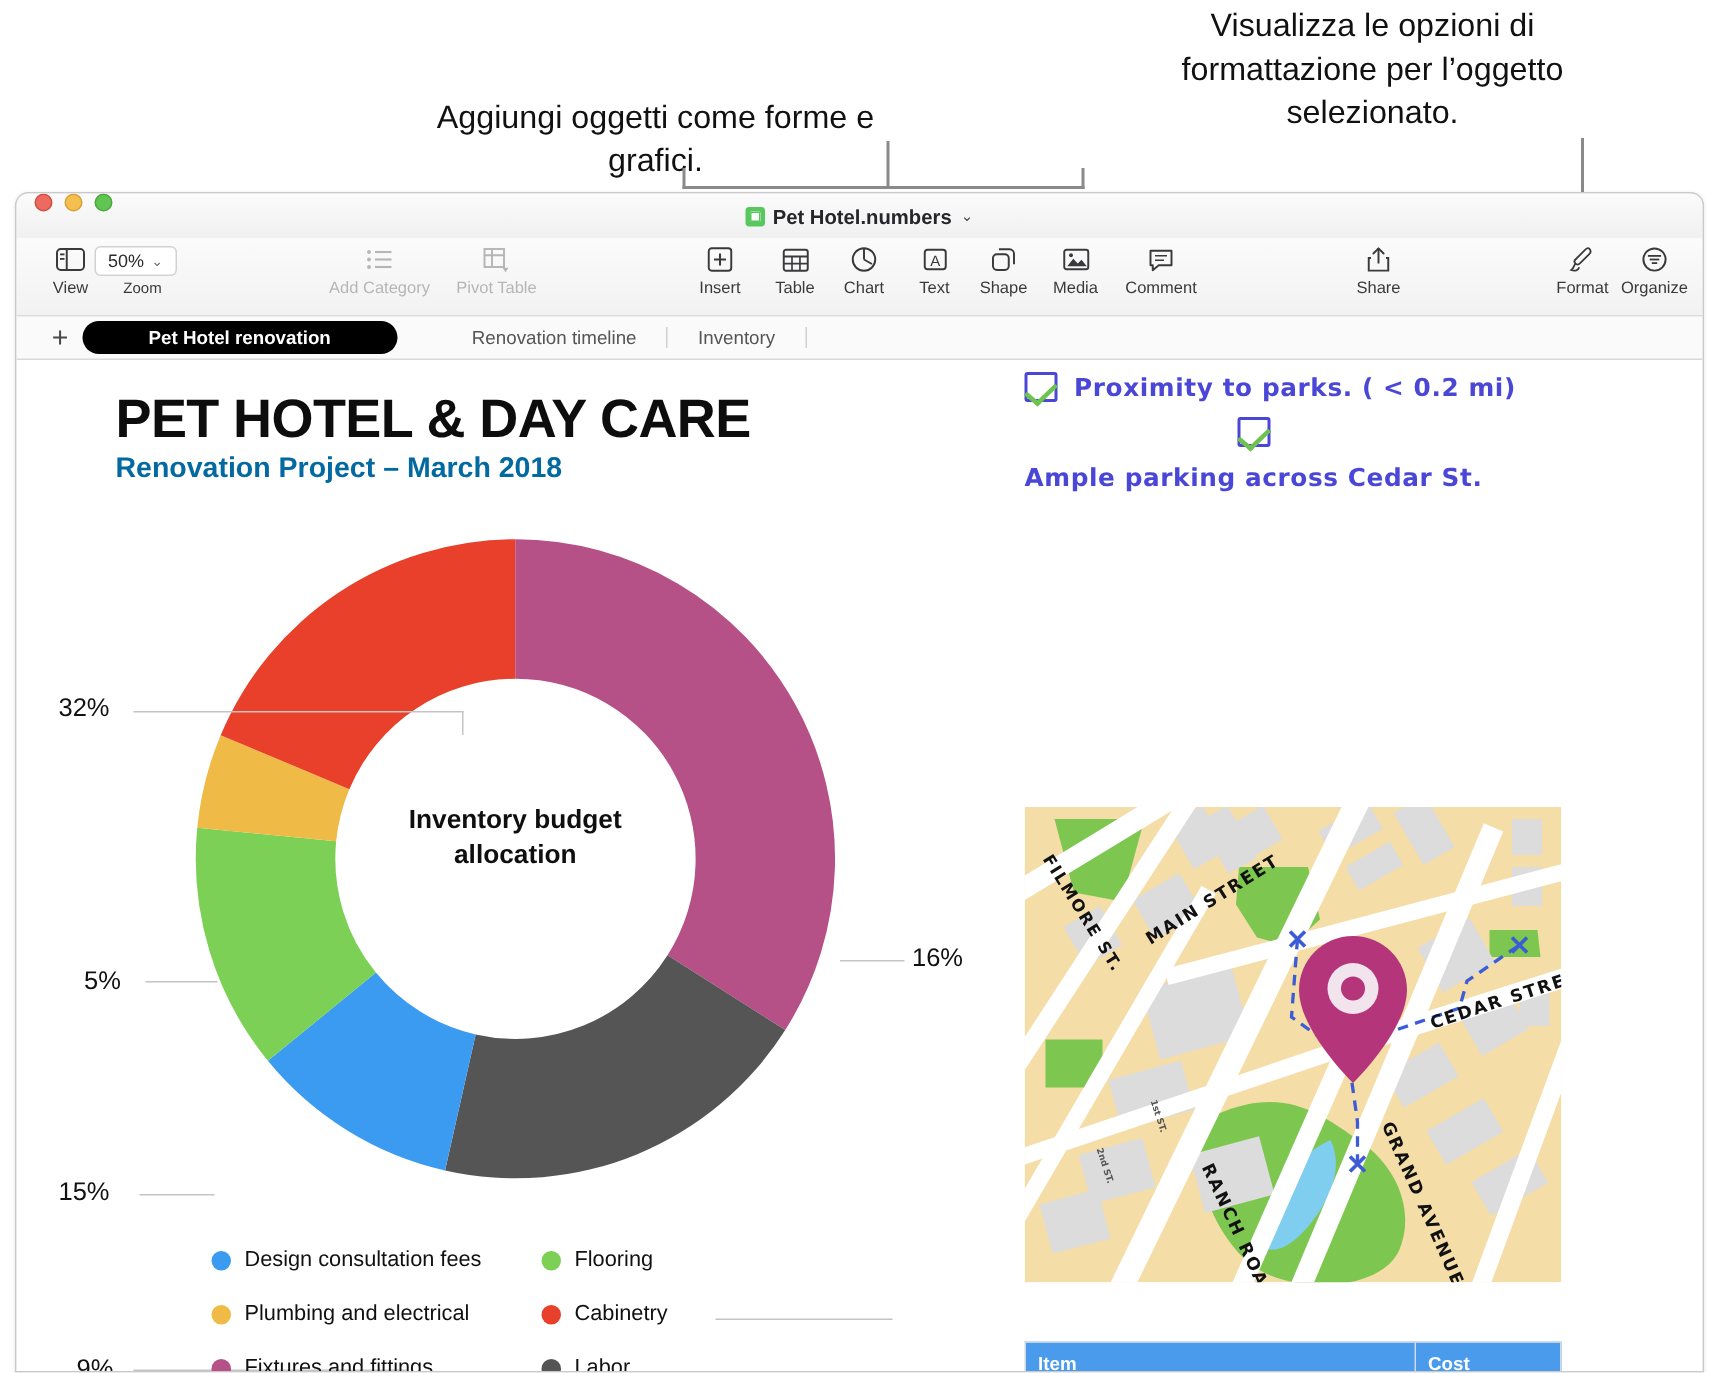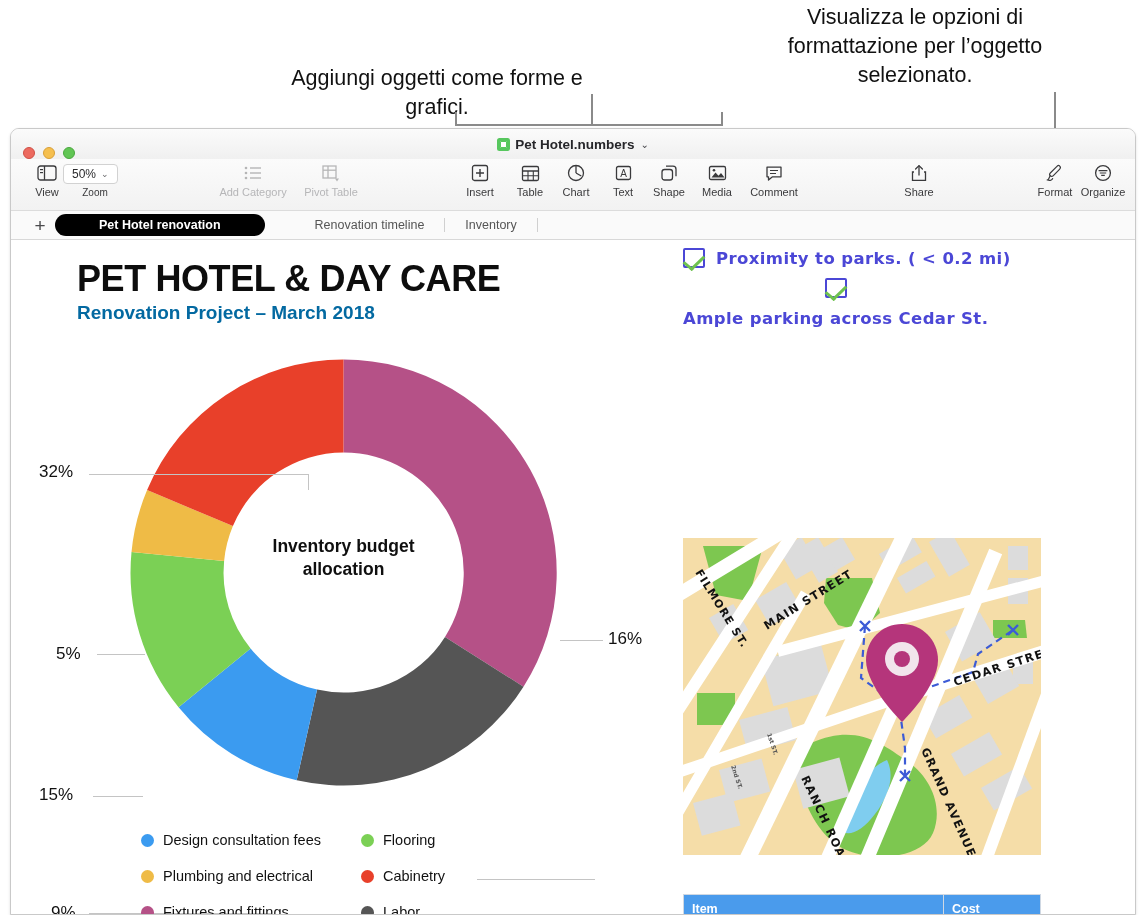--- a/index.html
+++ b/index.html
@@ -44,21 +44,21 @@
     overflow: hidden;
     box-shadow: 0 1px 3px rgba(0,0,0,.12);
   }
 
   
   #title-bar {
     position: relative;
     height: 30px;
     background: linear-gradient(#fbfbfb, #f0f0f0);
     border-bottom: none;
-    display: flex; align-items: flex-end;
+    display: flex; align-items: flex-start;
   }
   .traffic { width: 12px; height: 12px; border-radius: 50%; margin-left: 8px; }
   .traffic.red    { background: #ec6a5f; border: .5px solid #d04f45; margin-left: 12px; }
   .traffic.yellow { background: #f5bf4f; border: .5px solid #d9a038; }
   .traffic.green  { background: #61c554; border: .5px solid #4aa83e; }
   #doc-title-wrap {
     position: absolute; left: 0; right: 0; top: 0; height: 30px;
     display: flex; align-items: center; justify-content: center; gap: 5px;
     pointer-events: none;
   }

